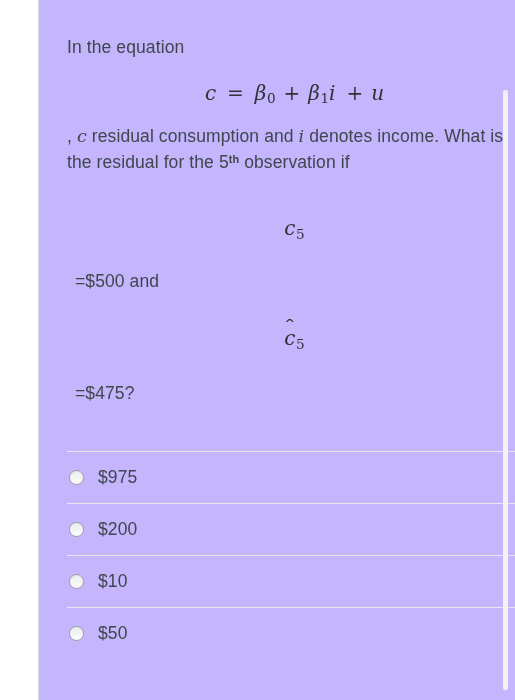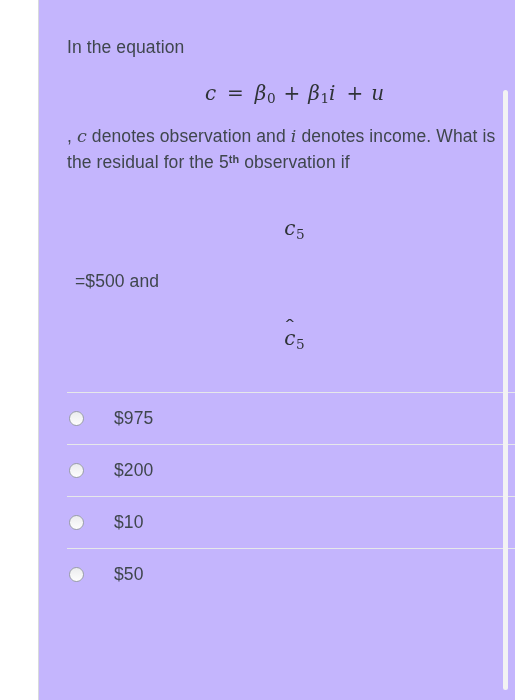--- a/index.html
+++ b/index.html
@@ -123,21 +123,21 @@
     width: 15px;
     height: 15px;
     border-radius: 50%;
     border: 1px solid #9aa0a6;
     background: linear-gradient(#ebecee, #fdfdfd);
     box-sizing: border-box;
     flex: 0 0 auto;
     margin-left: 2px;
   }
   .answer-label {
-    margin-left: 30px;
+    margin-left: 14px;
     color: #3f464d;
     font-size: 17.5px;
     letter-spacing: 0.1px;
   }
 
   
   #scrollbar-track {
     position: absolute;
     left: 503px;
     top: 90px;
@@ -157,28 +157,29 @@
     <p class="q-text q-para">In the equation</p>
 
     <div class="gap-eq"></div>
 
     <div class="math">
       <span>c</span><span class="sp-wide"></span><span class="op">=</span><span class="sp-wide"></span><span>β</span><sub>0</sub><span class="sp-med"></span><span class="op">+</span><span class="sp-med"></span><span>β</span><sub>1</sub><span>i</span><span class="sp-wide"></span><span class="op">+</span><span class="sp-med"></span><span>u</span>
     </div>
 
     <div class="gap-after"></div>
 
-    <p class="q-text q-para"><span>, </span><span class="inline-var">c</span><span> denotes observation and </span><span class="inline-var">i</span><span> denotes income. What is the residual for the 5</span><sup class="ord">th</sup><span> observation if</span></p>
+    <p class="q-text q-para"><span>, </span><span class="inline-var">c</span><span> residual consumption and </span><span class="inline-var">i</span><span> denotes income. What is the residual for the 5</span><sup class="ord">th</sup><span> observation if</span></p>
 
     <div class="math line-block" id="frag-c5"><span>c</span><sub>5</sub></div>
 
     <p class="q-text line-block" id="frag-500">=$500 and</p>
 
     <div class="math line-block" id="frag-chat5"><span class="hatwrap"><span class="hat">ˆ</span><span>c</span></span><sub>5</sub></div>
 
+    <p class="q-text line-block" id="frag-475">=$475?</p>
 
   </div>
 
   <div id="answers">
 
     <div class="answer-row">
       <span class="radio"></span>
       <span class="answer-label">$975</span>
     </div>
 

